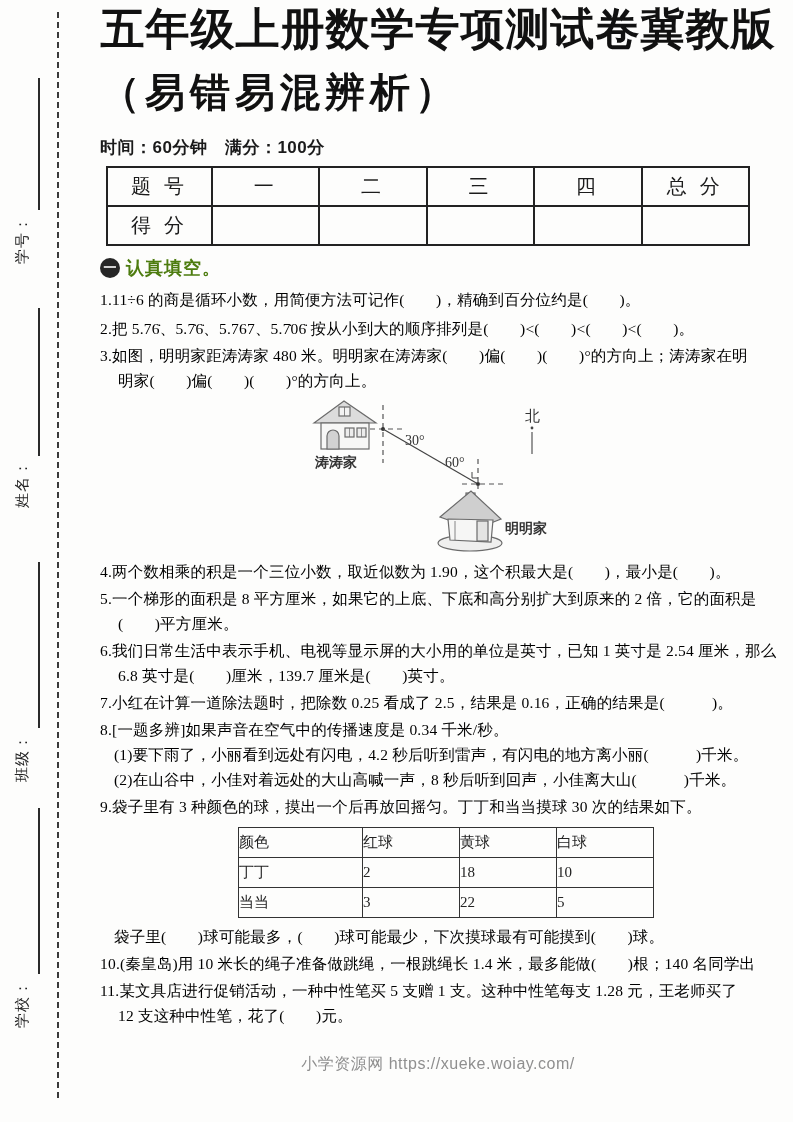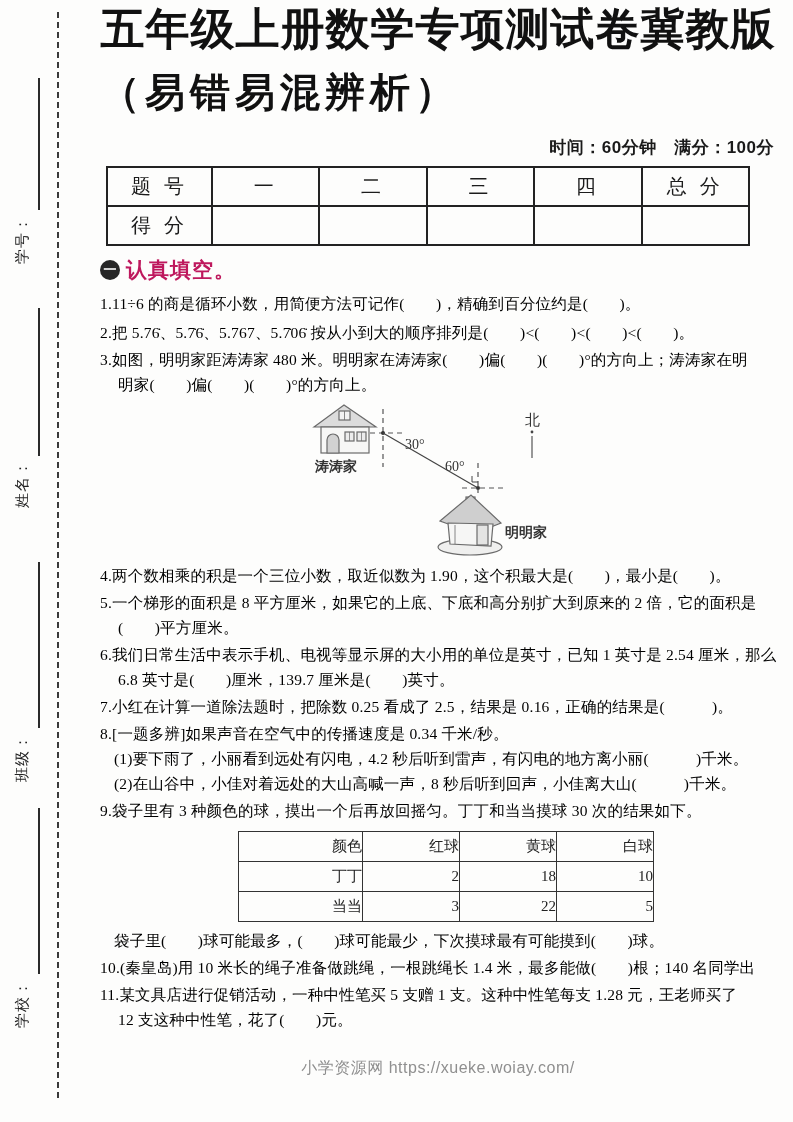--- a/index.html
+++ b/index.html
@@ -18,50 +18,50 @@
     text-align:center; white-space:nowrap;
     font-family:"Liberation Serif","DejaVu Serif",serif; }
   
   .content { position:absolute; left:100px; top:0; width:676px; }
   .title { text-align:center; font-size:44px; font-weight:bold;
     letter-spacing:1px; color:#111;
     font-family:"Liberation Sans","DejaVu Sans",sans-serif; }
   .subtitle { margin-top:6px; text-align:left; font-size:40px; font-weight:bold;
     letter-spacing:5px; color:#111;
     font-family:"Liberation Sans","DejaVu Sans",sans-serif; }
-  .exam-meta { margin-top:16px; text-align:right; font-size:17px; font-weight:600;
+  .exam-meta { margin-top:16px; font-size:17px; font-weight:600;
     letter-spacing:.5px; padding-right:2px; color:#1a1a1a;
     font-family:"Liberation Sans","DejaVu Sans",sans-serif; }
   
   table.score { border-collapse:collapse; width:644px; margin:7px 0 0 6px;
     table-layout:fixed; }
   table.score td { border:2px solid #222; height:39px; text-align:center;
     font-size:20px; letter-spacing:4px; color:#1c1c1c; }
   table.score td.first { width:105px; }
   
   .section-head { margin-top:10px; display:flex; align-items:center; gap:6px; }
   .sec-icon { width:20px; height:20px; border-radius:50%; background:#262626;
     color:#fff; display:flex; align-items:center; justify-content:center;
     font-size:13px; font-weight:bold; flex:0 0 20px;
     font-family:"Liberation Sans","DejaVu Sans",sans-serif; }
-  .section-head b { font-size:21px; letter-spacing:1px;
-    font-family:Liberation Serif, serif; color:#be185d; }
+  .section-head b { font-size:18px; letter-spacing:1px;
+    font-family:Liberation Serif, serif; color:#4d7c0f; }
   
   .qwrap { margin-top:7px; }
   .q-line { font-size:15.5px; line-height:25px; color:#000000; letter-spacing:.2px;
     white-space:nowrap; }
   .q-line.cont { padding-left:18px; }
   .q-line.sub  { padding-left:14px; }
   .q-block { margin-top:2px; }
   
   .diagram { position:relative; margin:4px 0 2px 185px; width:410px; height:160px; }
   
   table.balls { border-collapse:collapse; margin:8px 0 6px 138px;
     table-layout:fixed; }
-  table.balls td { border:1.5px solid #333; height:30px; text-align:right;
+  table.balls td { border:1.5px solid #333; height:30px; text-align:left;
     font-size:15px; color:#222; }
   table.balls td.c0 { width:124px; } table.balls td.c { width:97px; }
   
   .footer { margin-top:26px; text-align:center;
     font-family:"Liberation Sans","DejaVu Sans",sans-serif; }
   .footer .site { font-size:16px; color:#8f8f8f; letter-spacing:.5px; }
   svg text { font-family:"Liberation Serif","DejaVu Serif",serif; fill:#333; }
 </style>
 </head>
 <body>

